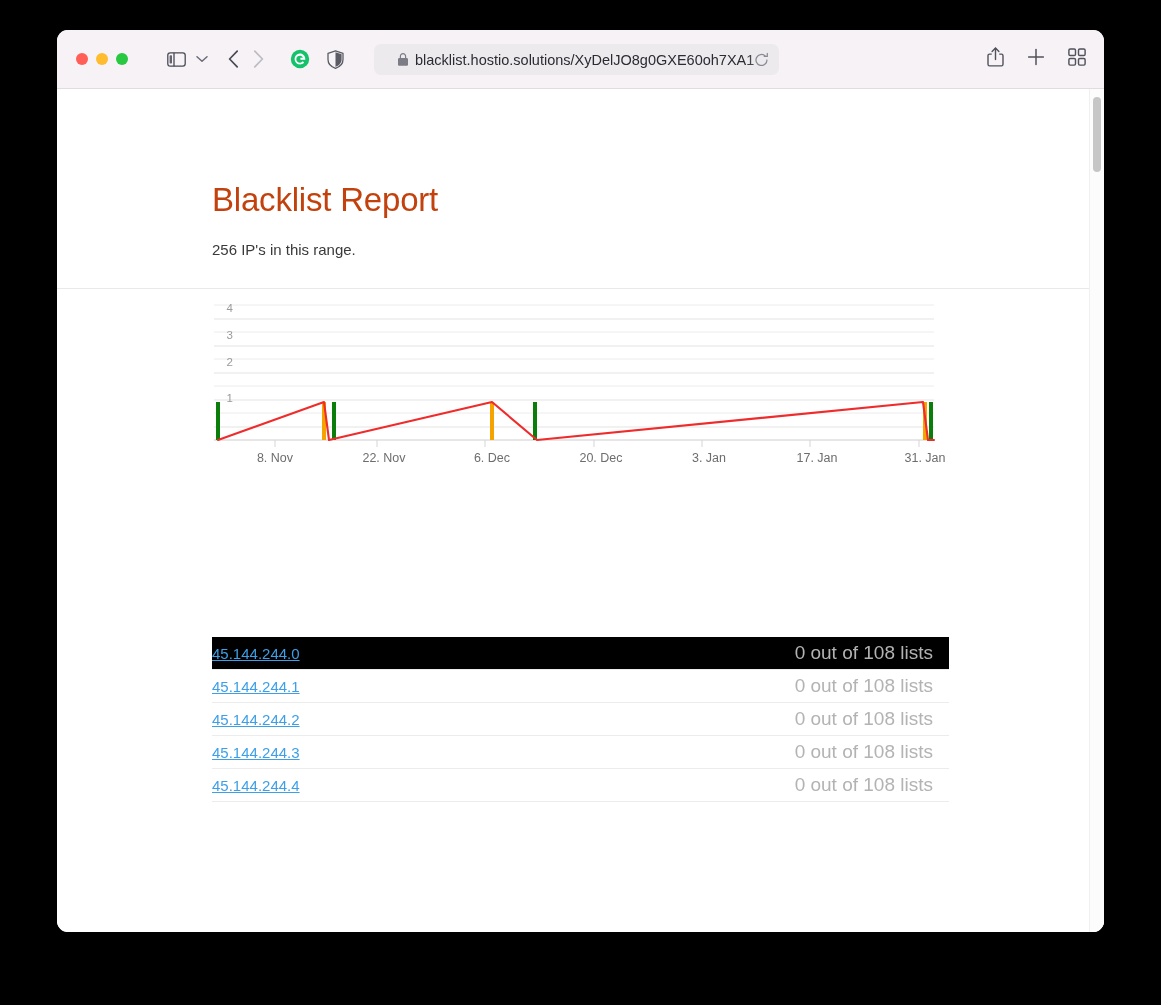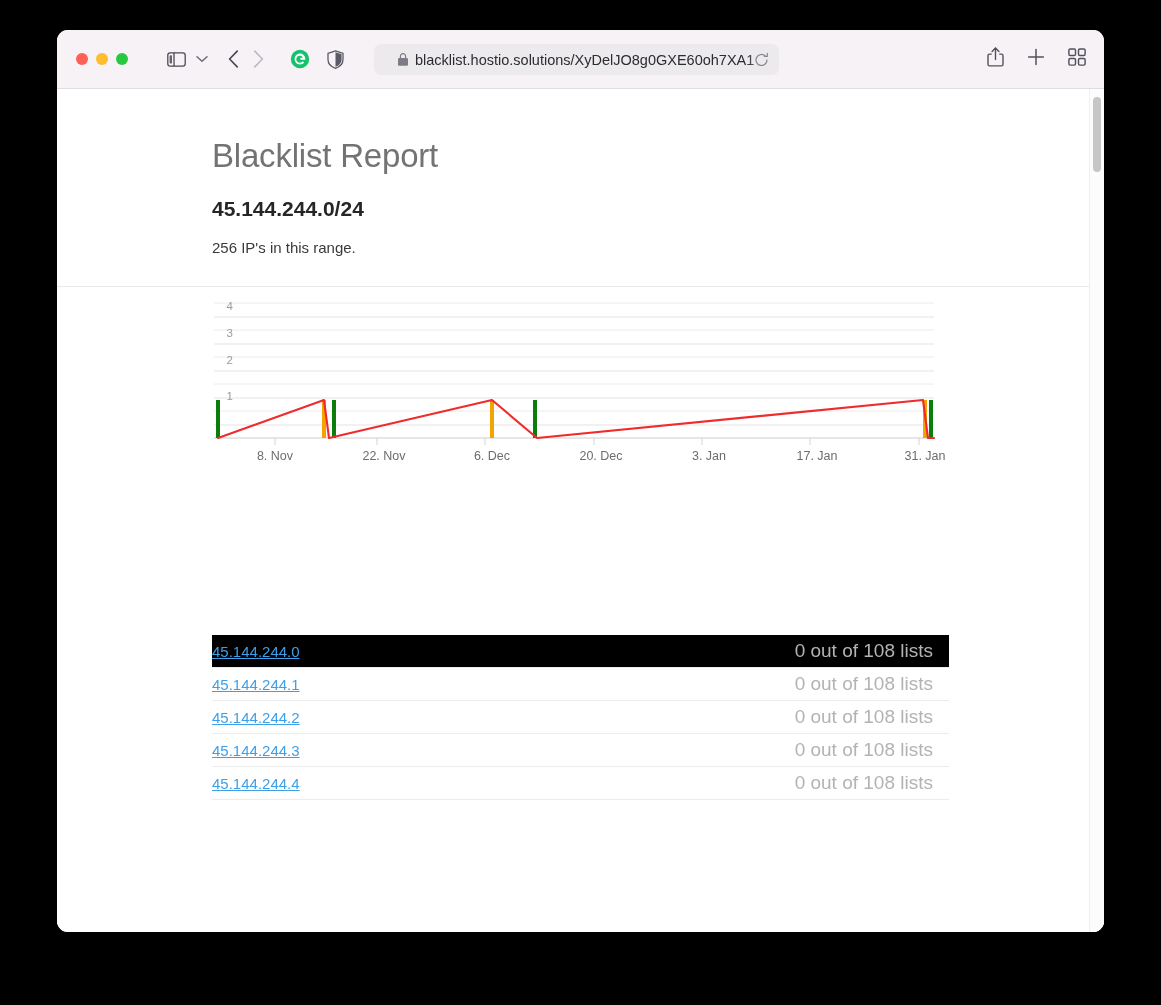--- a/index.html
+++ b/index.html
@@ -85,23 +85,23 @@
     width: 100%; height: 843px;
     background: #ffffff;
     overflow: hidden;
   }
 
   
   #page-header { padding: 0 0 0 155px; }
   #site-logo { margin-top: 38px; width: 160px; height: 84px; position: relative; }
 
   #report-title {
-    margin-top: 48px;
+    margin-top: 92px;
     font-size: 33px;
-    color: #737373;
+    color: #c2410c;
     font-weight: 400;
     letter-spacing: -0.2px;
   }
   #range-cidr {
     margin-top: 18px;
     font-size: 21px;
     font-weight: bold;
     color: #262626;
   }
   #range-count {
@@ -241,21 +241,20 @@
       </span>
     </div>
   </div>
 
   <div id="page-viewport">
 
     <div id="page-header">
 
 
       <h1 id="report-title">Blacklist Report</h1>
-      <h2 id="range-cidr">45.144.244.0/24</h2>
       <p id="range-count">256 IP's in this range.</p>
     </div>
 
     <div id="header-divider"></div>
 
     <div id="chart-section">
       <svg id="chart-svg" width="1032" height="230" viewBox="0 0 1032 230">
 
         <g stroke="#ececec" stroke-width="1">
           <line x1="157" y1="151" x2="877" y2="151"></line>

